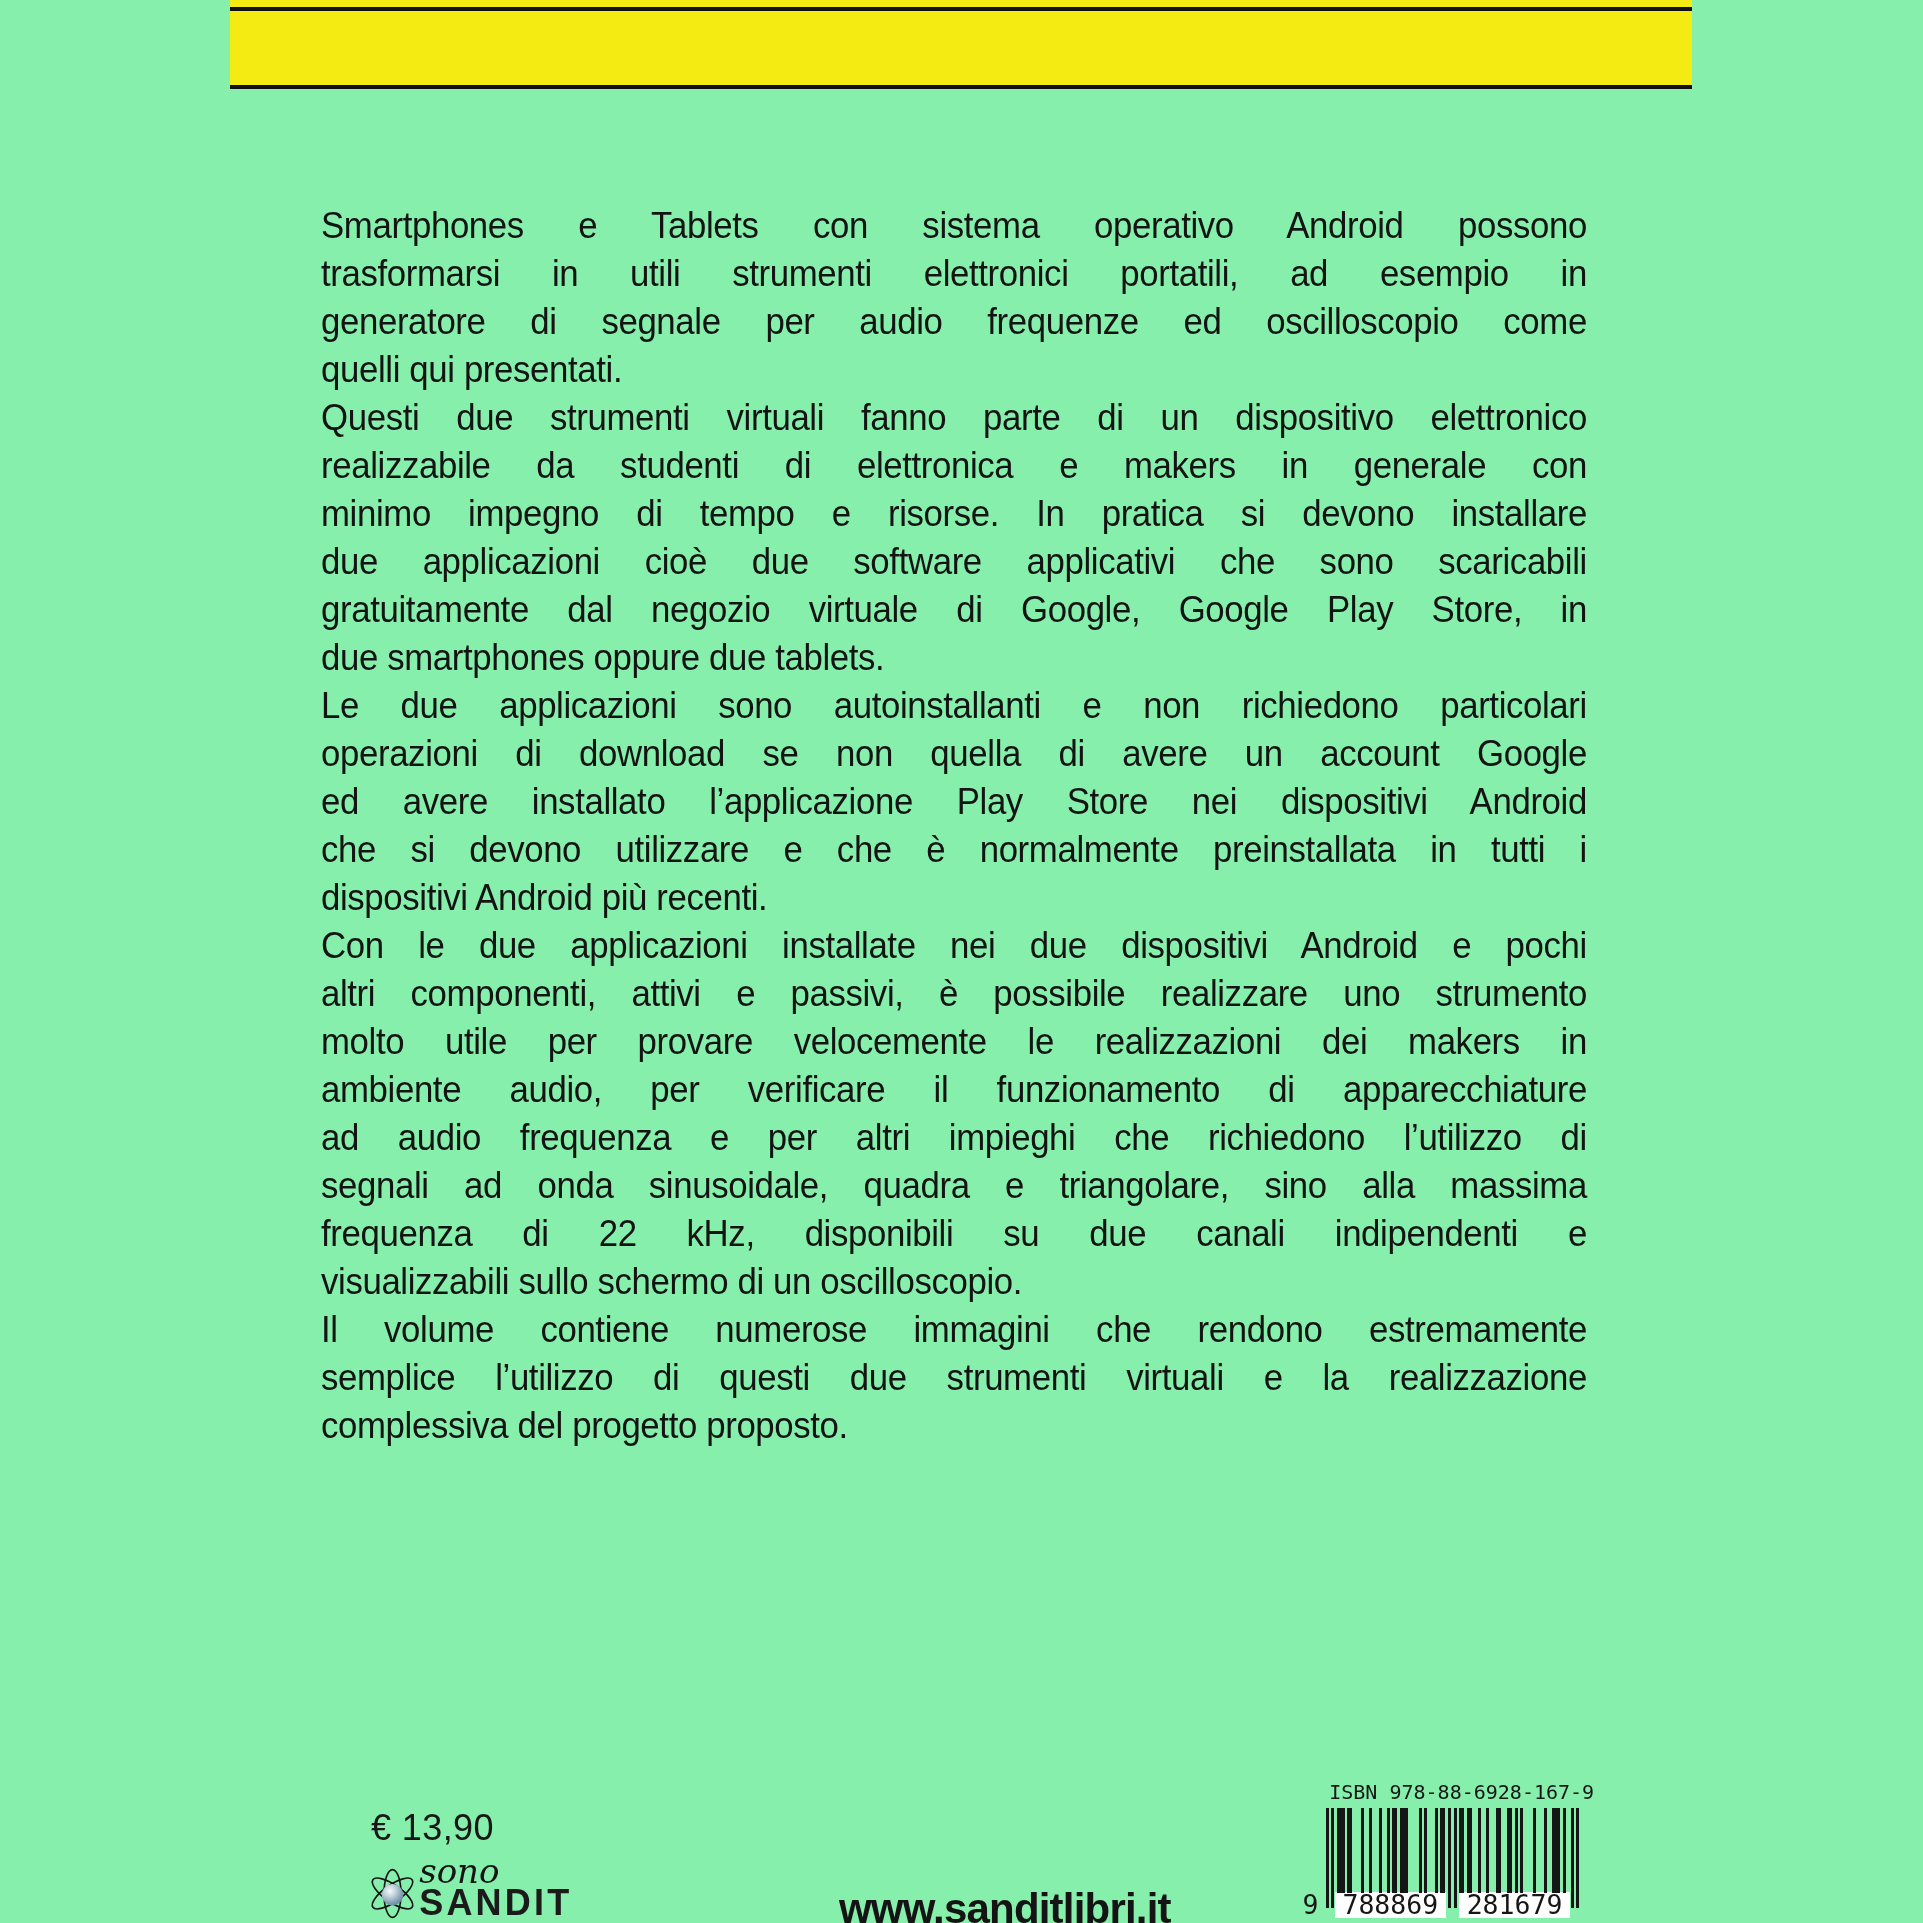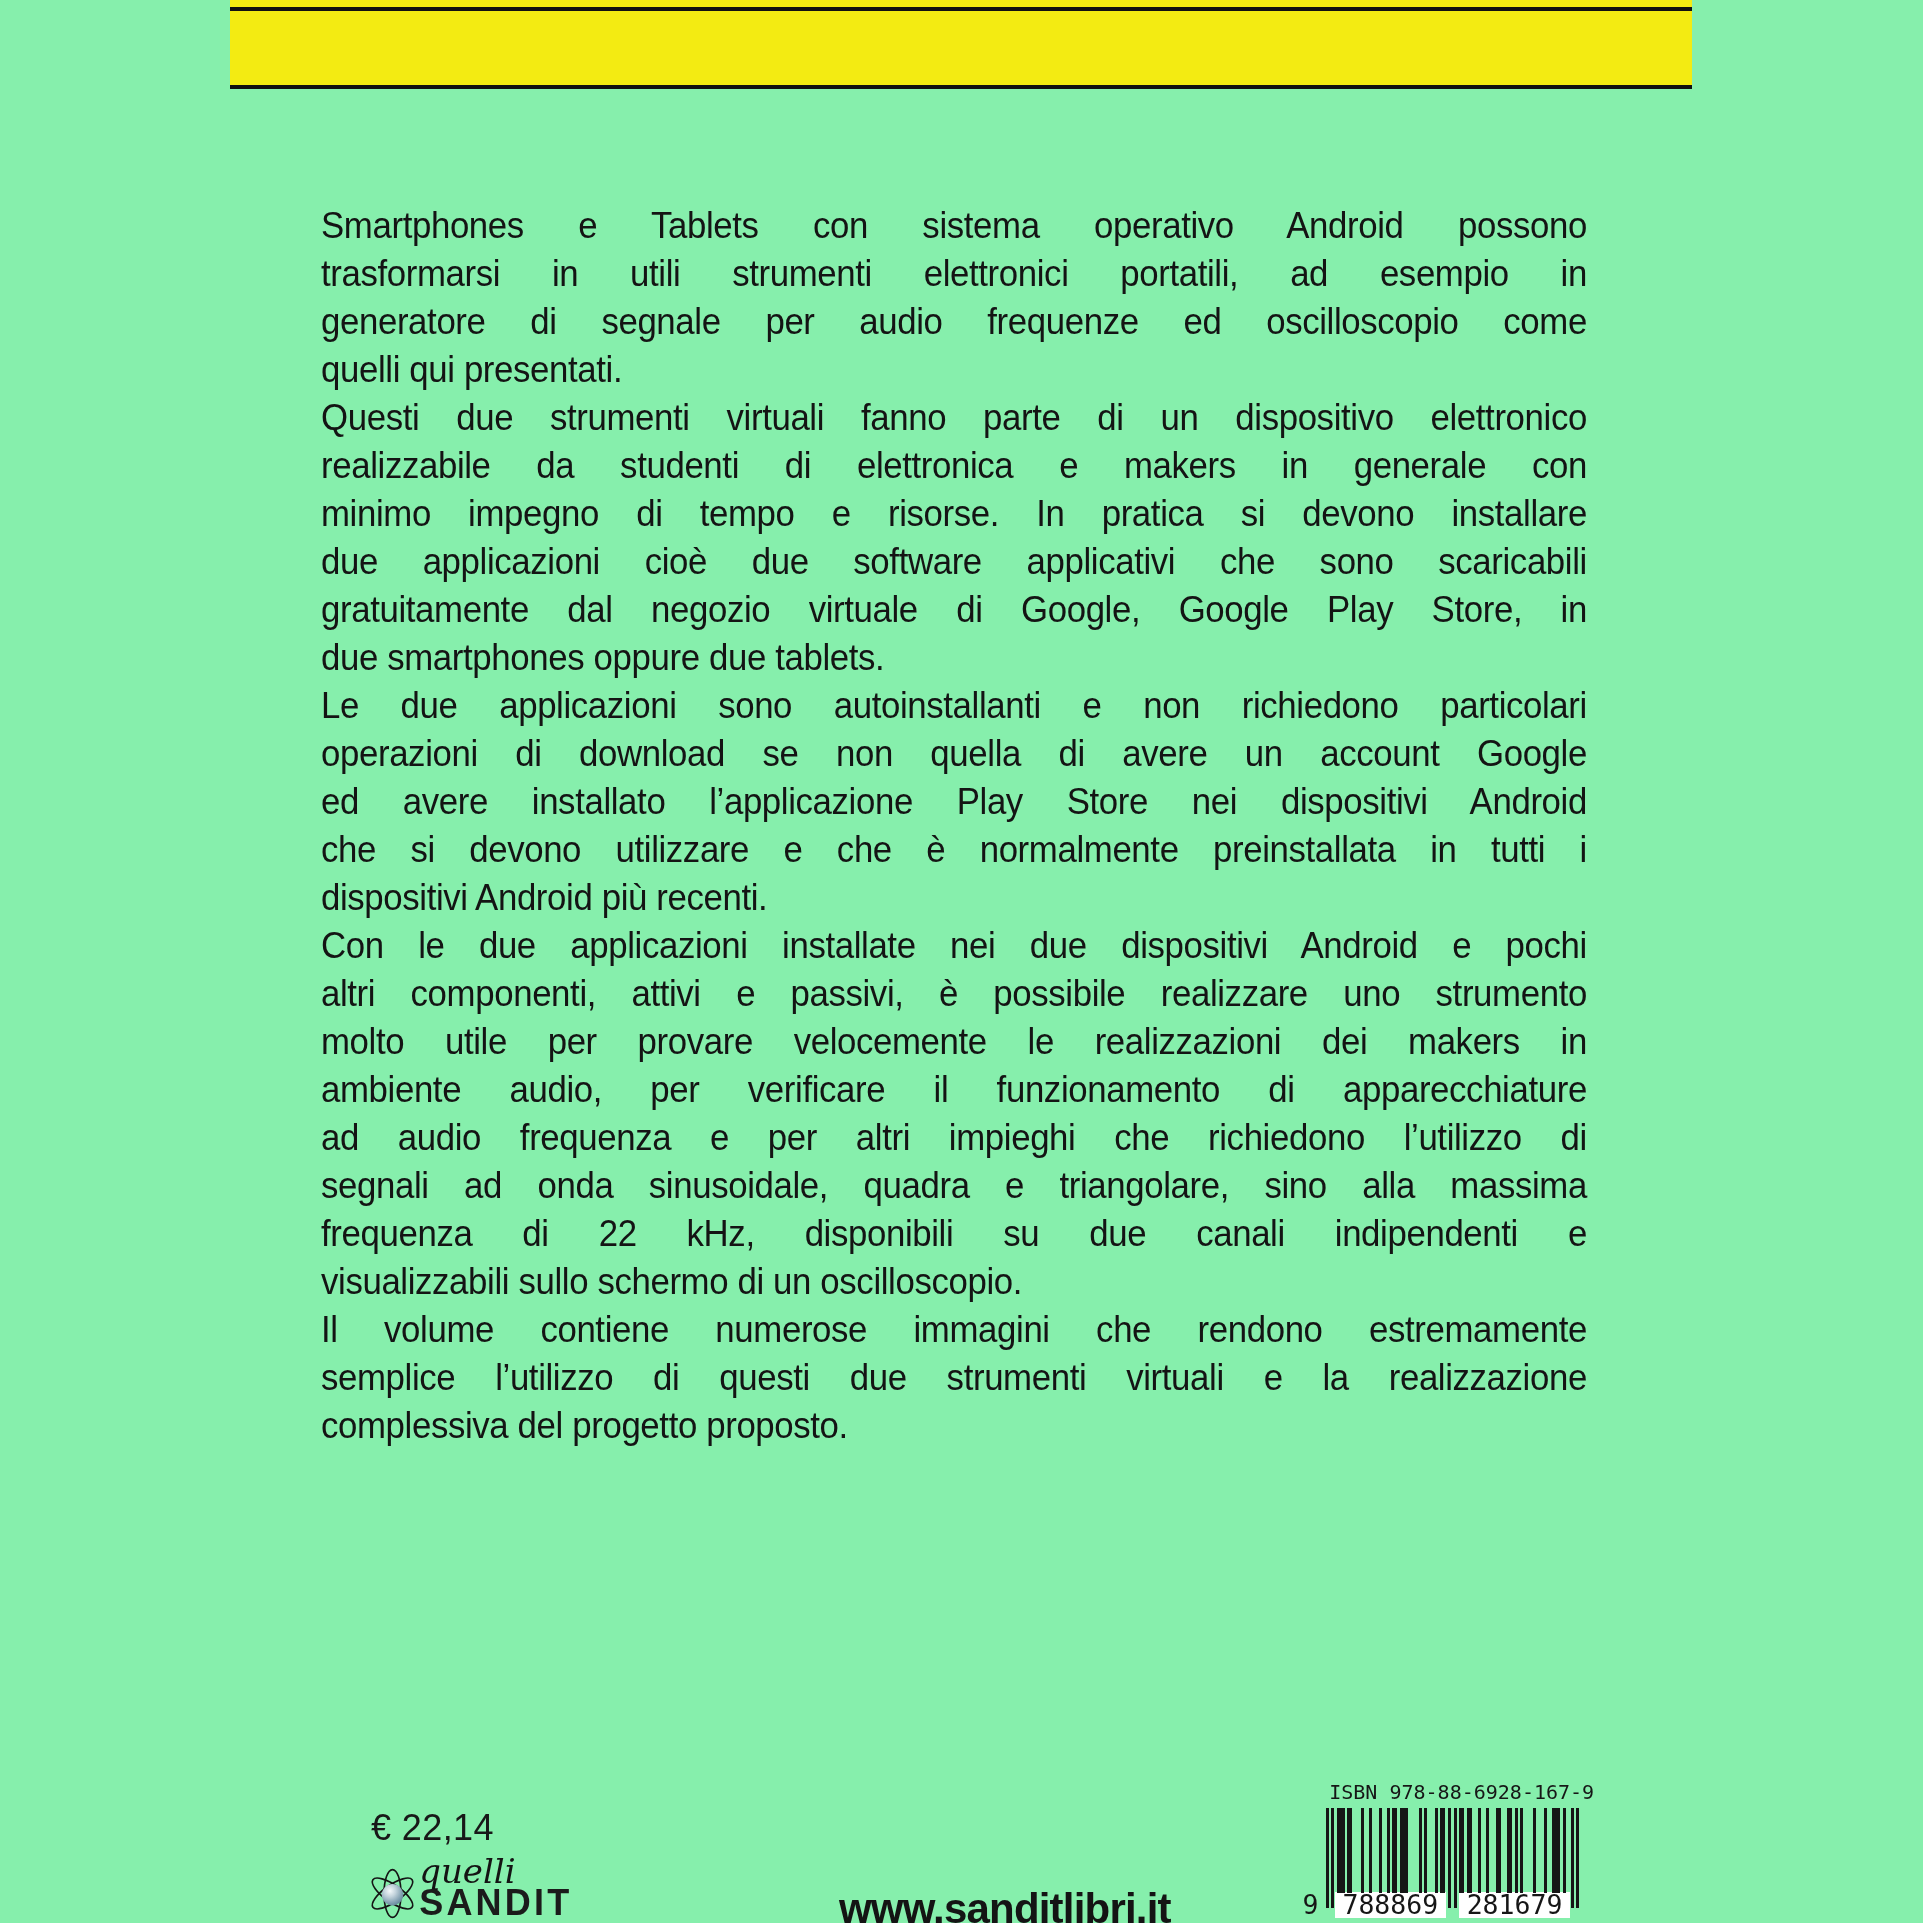--- a/index.html
+++ b/index.html
@@ -93,41 +93,41 @@
     <div class="line">ambiente audio, per verificare il funzionamento di apparecchiature</div>
     <div class="line">ad audio frequenza e per altri impieghi che richiedono l’utilizzo di</div>
     <div class="line">segnali ad onda sinusoidale, quadra e triangolare, sino alla massima</div>
     <div class="line">frequenza di 22 kHz, disponibili su due canali indipendenti e</div>
     <div class="line pe">visualizzabili sullo schermo di un oscilloscopio.</div>
     <div class="line">Il volume contiene numerose immagini che rendono estremamente</div>
     <div class="line">semplice l’utilizzo di questi due strumenti virtuali e la realizzazione</div>
     <div class="line pe">complessiva del progetto proposto.</div>
   </div>
 
-  <div class="price">€ 22,14</div>
+  <div class="price">€ 13,90</div>
 
   <div class="publisher">
     <svg class="atom" viewBox="0 0 100 100" width="63" height="67" aria-hidden="true">
       <defs>
         <radialGradient id="sph" cx="0.38" cy="0.32" r="0.78">
           <stop offset="0" stop-color="#f5f9fb"></stop>
           <stop offset="0.35" stop-color="#c3d3dc"></stop>
           <stop offset="0.75" stop-color="#7d9cae"></stop>
           <stop offset="1" stop-color="#5a7c91"></stop>
         </radialGradient>
       </defs>
       <g fill="none" stroke="#151515" stroke-width="2.6">
         <ellipse cx="50" cy="50" rx="38" ry="13.5" transform="rotate(-35 50 50)"></ellipse>
         <ellipse cx="50" cy="50" rx="38" ry="13.5" transform="rotate(35 50 50)"></ellipse>
         <ellipse cx="50" cy="50" rx="38" ry="13.5" transform="rotate(90 50 50)"></ellipse>
       </g>
       <circle cx="50" cy="52" r="17" fill="url(#sph)"></circle>
     </svg>
     <div class="logo-text">
-      <div class="logo-libri">quelli</div>
+      <div class="logo-libri">sono</div>
       <div class="logo-sandit">SANDIT</div>
     </div>
   </div>
 
   <div class="website">www.sanditlibri.it</div>
 
   <div class="barcode-block">
     <div class="isbn-line">ISBN 978-88-6928-167-9</div>
     <div class="bars" id="bars">
       <div class="digits">

